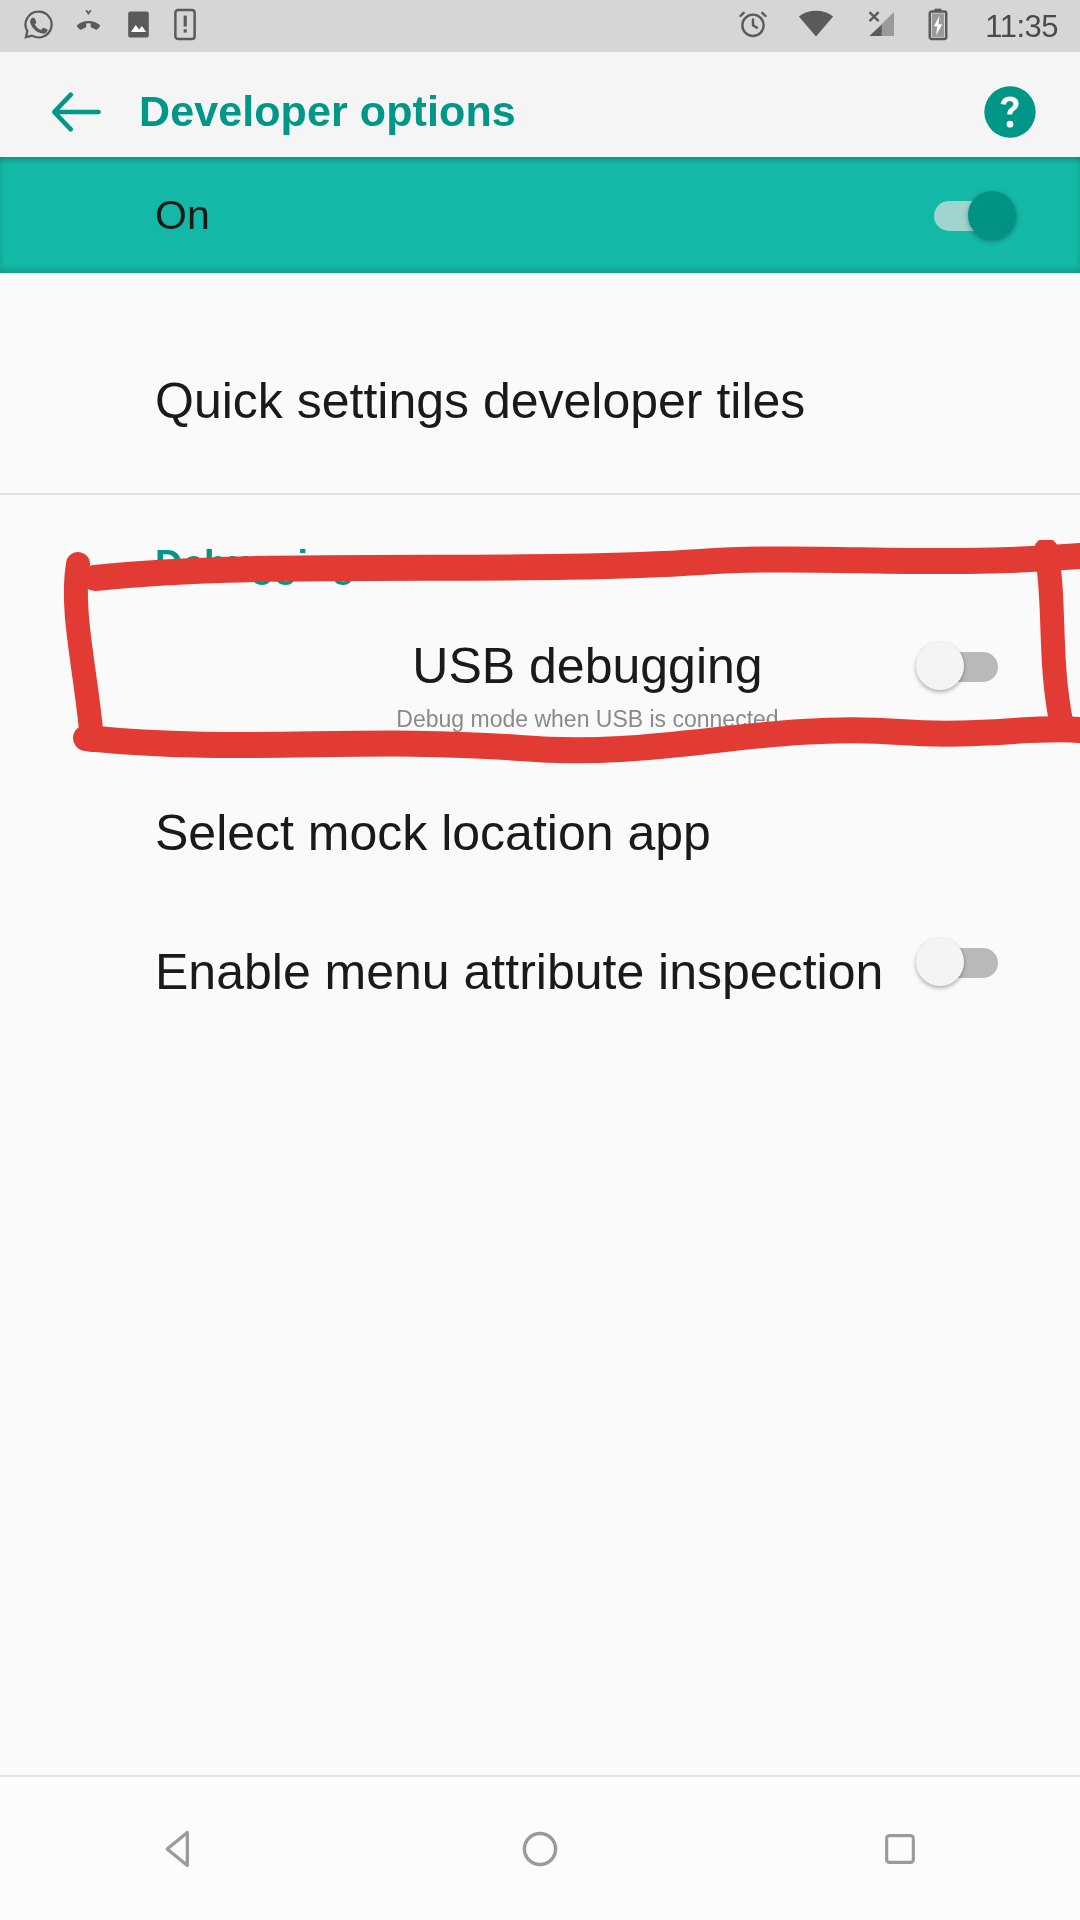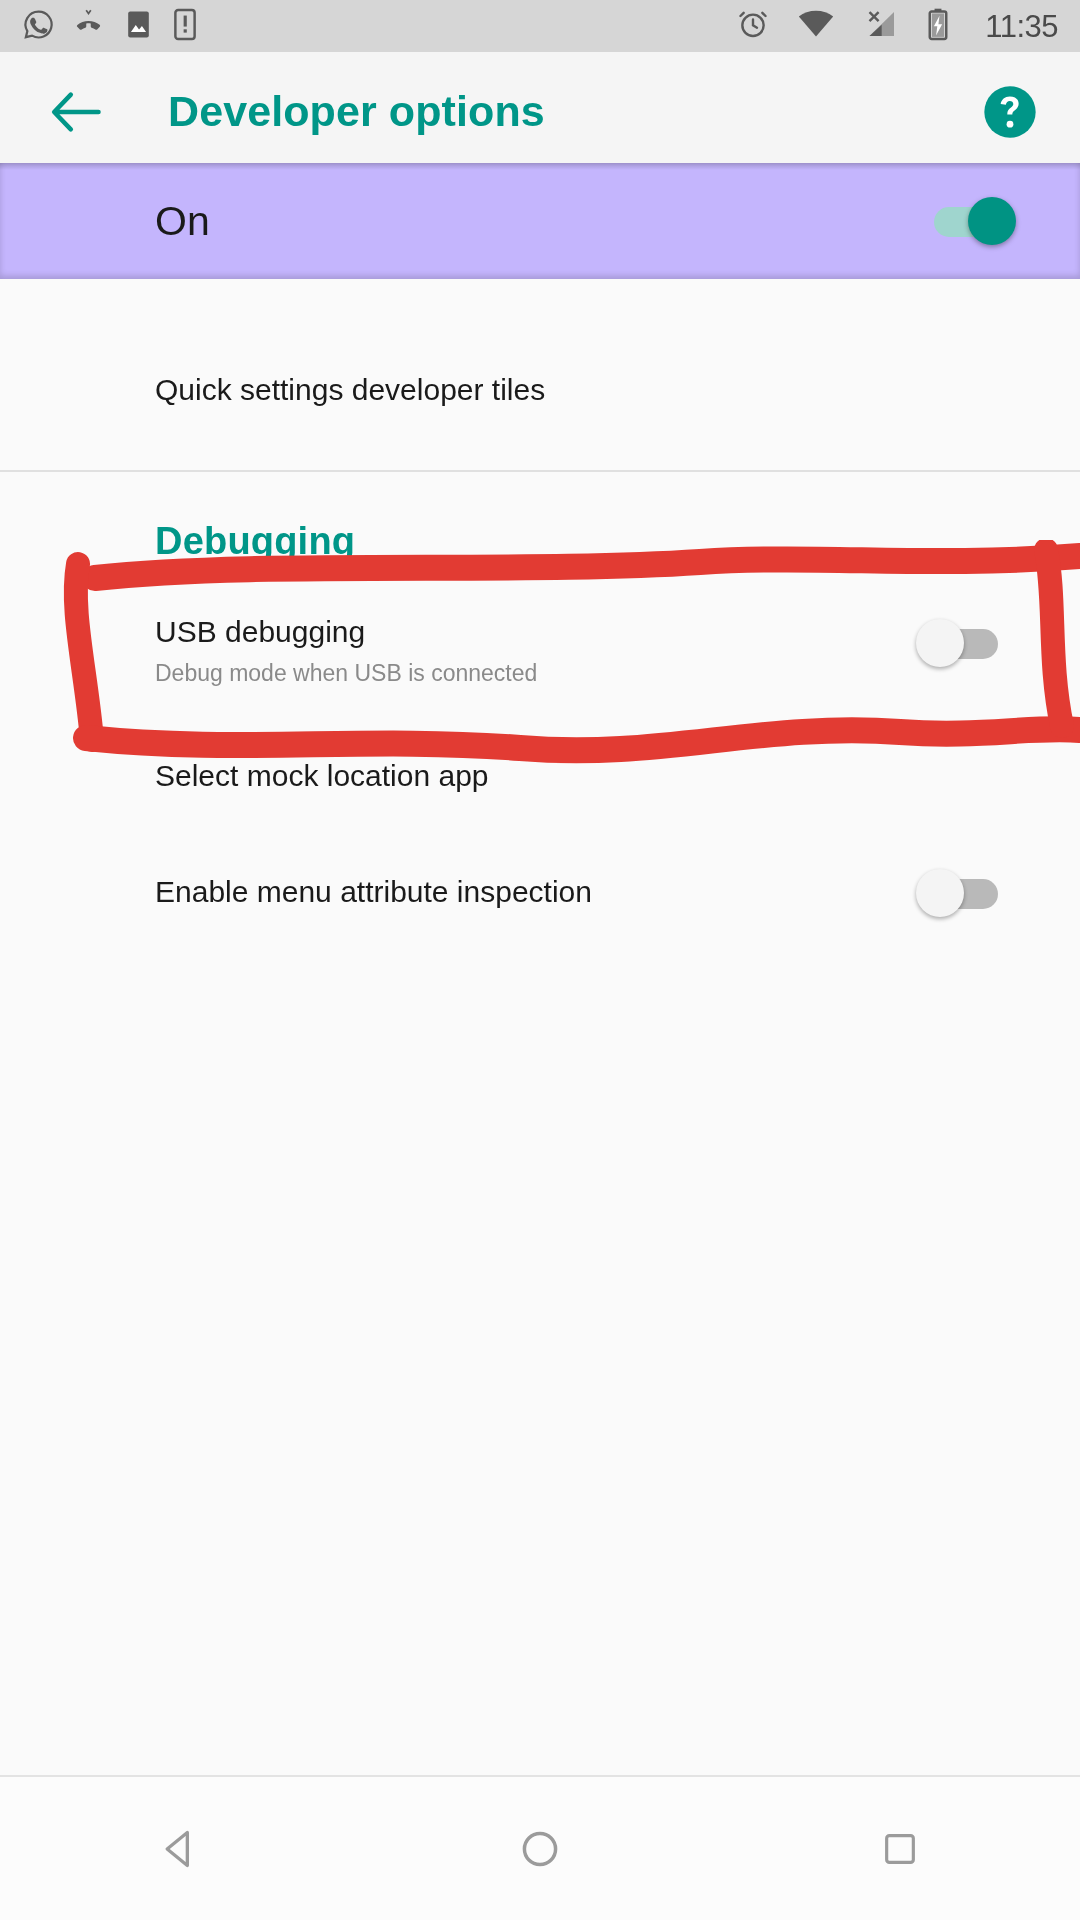--- a/index.html
+++ b/index.html
@@ -28,29 +28,29 @@
 
   
   .appbar{
     position:absolute; top:52px; left:0; width:1080px; height:119px;
     background:#f5f5f5; display:flex; align-items:center;
   }
   .back-btn{ width:76px; height:76px; margin-left:38px;
              display:flex; align-items:center; justify-content:center; }
   .appbar-title{
     font-size:43px; color:#009688; font-weight:700;
-    margin-left:54px; letter-spacing:0.1px;
+    margin-left:25px; letter-spacing:0.1px;
   }
   .help-btn{ margin-left:auto; margin-right:38px; width:64px; height:64px;
              display:flex; align-items:center; justify-content:center; }
 
   
   .master-band{
-    position:absolute; top:163px; left:0; width:1080px; height:116px;
-    background:#c4b5fd; display:flex; align-items:center;
+    position:absolute; top:157px; left:0; width:1080px; height:116px;
+    background:#14b8a6; display:flex; align-items:center;
     box-shadow:0 -3px 6px rgba(0,0,0,0.16) inset;
   }
   .master-band::before{
     content:""; position:absolute; top:0; left:0; right:0; height:7px;
     background:linear-gradient(to bottom, rgba(0,0,0,0.18), rgba(0,0,0,0));
   }
   .master-label{ font-size:41px; color:#1a1a1a; margin-left:155px; font-weight:400; }
 
   
   .switch{ position:relative; width:96px; height:56px; }
@@ -67,21 +67,21 @@
   .switch.on .thumb{ left:44px; background:#009383; box-shadow:0 2px 5px rgba(0,0,0,0.35); }
 
   .master-switch{ margin-left:auto; margin-right:60px; }
 
   
   .list{ position:absolute; top:287px; left:0; width:1080px; height:1168px;
          background:#fafafa; overflow:hidden; }
   .clipped-row{ height:28px; position:relative; overflow:hidden; }
 
   .row{ position:relative; padding:0 60px 0 155px; }
-  .row-title{ font-size:30px; color:#1a1a1a; line-height:1.15; }
+  .row-title{ font-size:50px; color:#1a1a1a; line-height:1.15; }
   .row-sum{ font-size:23px; color:#8a8a8a; line-height:1.3; margin-top:10px; }
   .row-switch{ position:absolute; right:68px; }
 
   .divider{ height:2px; background:#e0e0e0; width:1080px; }
   .section-header{
     font-size:38px; color:#009688; font-weight:700;
     padding:48px 0 0 155px; letter-spacing:0.2px;
   }
 
   
@@ -192,21 +192,21 @@
   </div>
 
   <div class="row" style="padding-top:58px; padding-bottom:62px;">
     <div class="row-title">Quick settings developer tiles</div>
   </div>
 
   <div class="divider"></div>
 
   <div class="section-header">Debugging</div>
 
-  <div class="row" style="padding-top:52px; padding-bottom:30px;">
+  <div class="row" style="padding-top:52px; padding-bottom:30px;text-align:center;">
     <div class="row-title">USB debugging</div>
     <div class="row-sum">Debug mode when USB is connected</div>
     <div class="switch row-switch" style="top:52px;">
       <div class="track"></div>
       <div class="thumb"></div>
     </div>
   </div>
 
 
 

